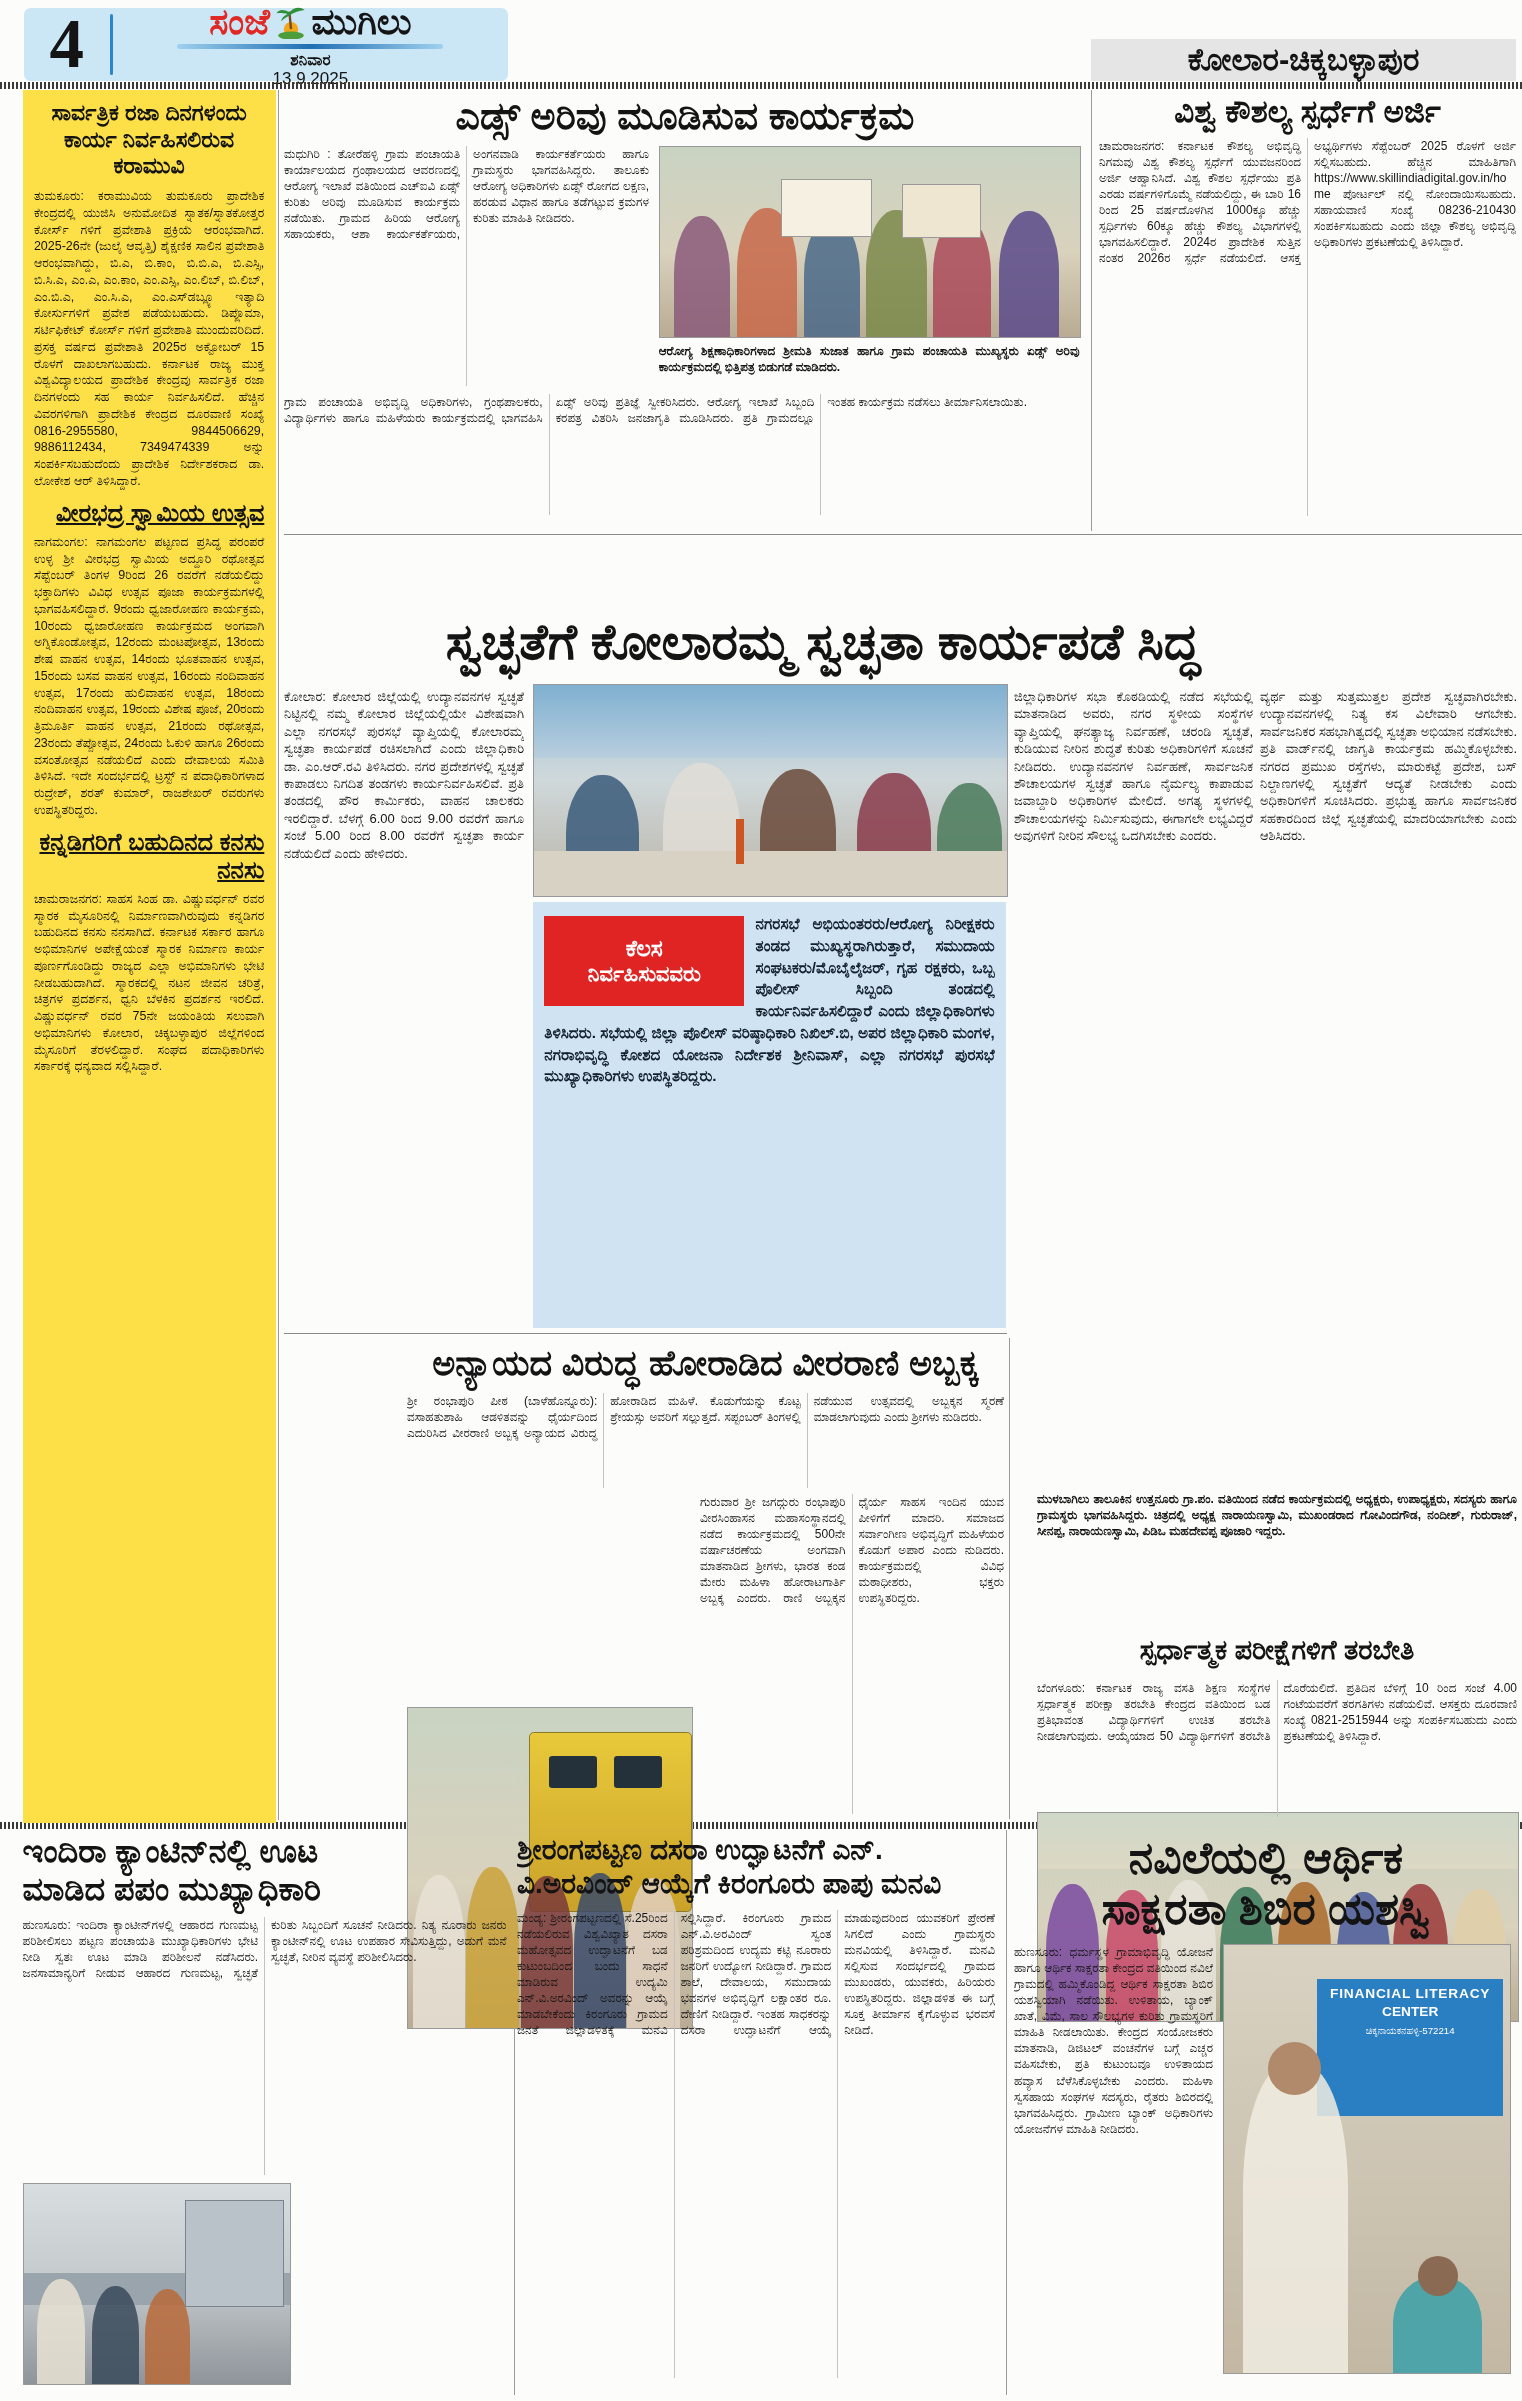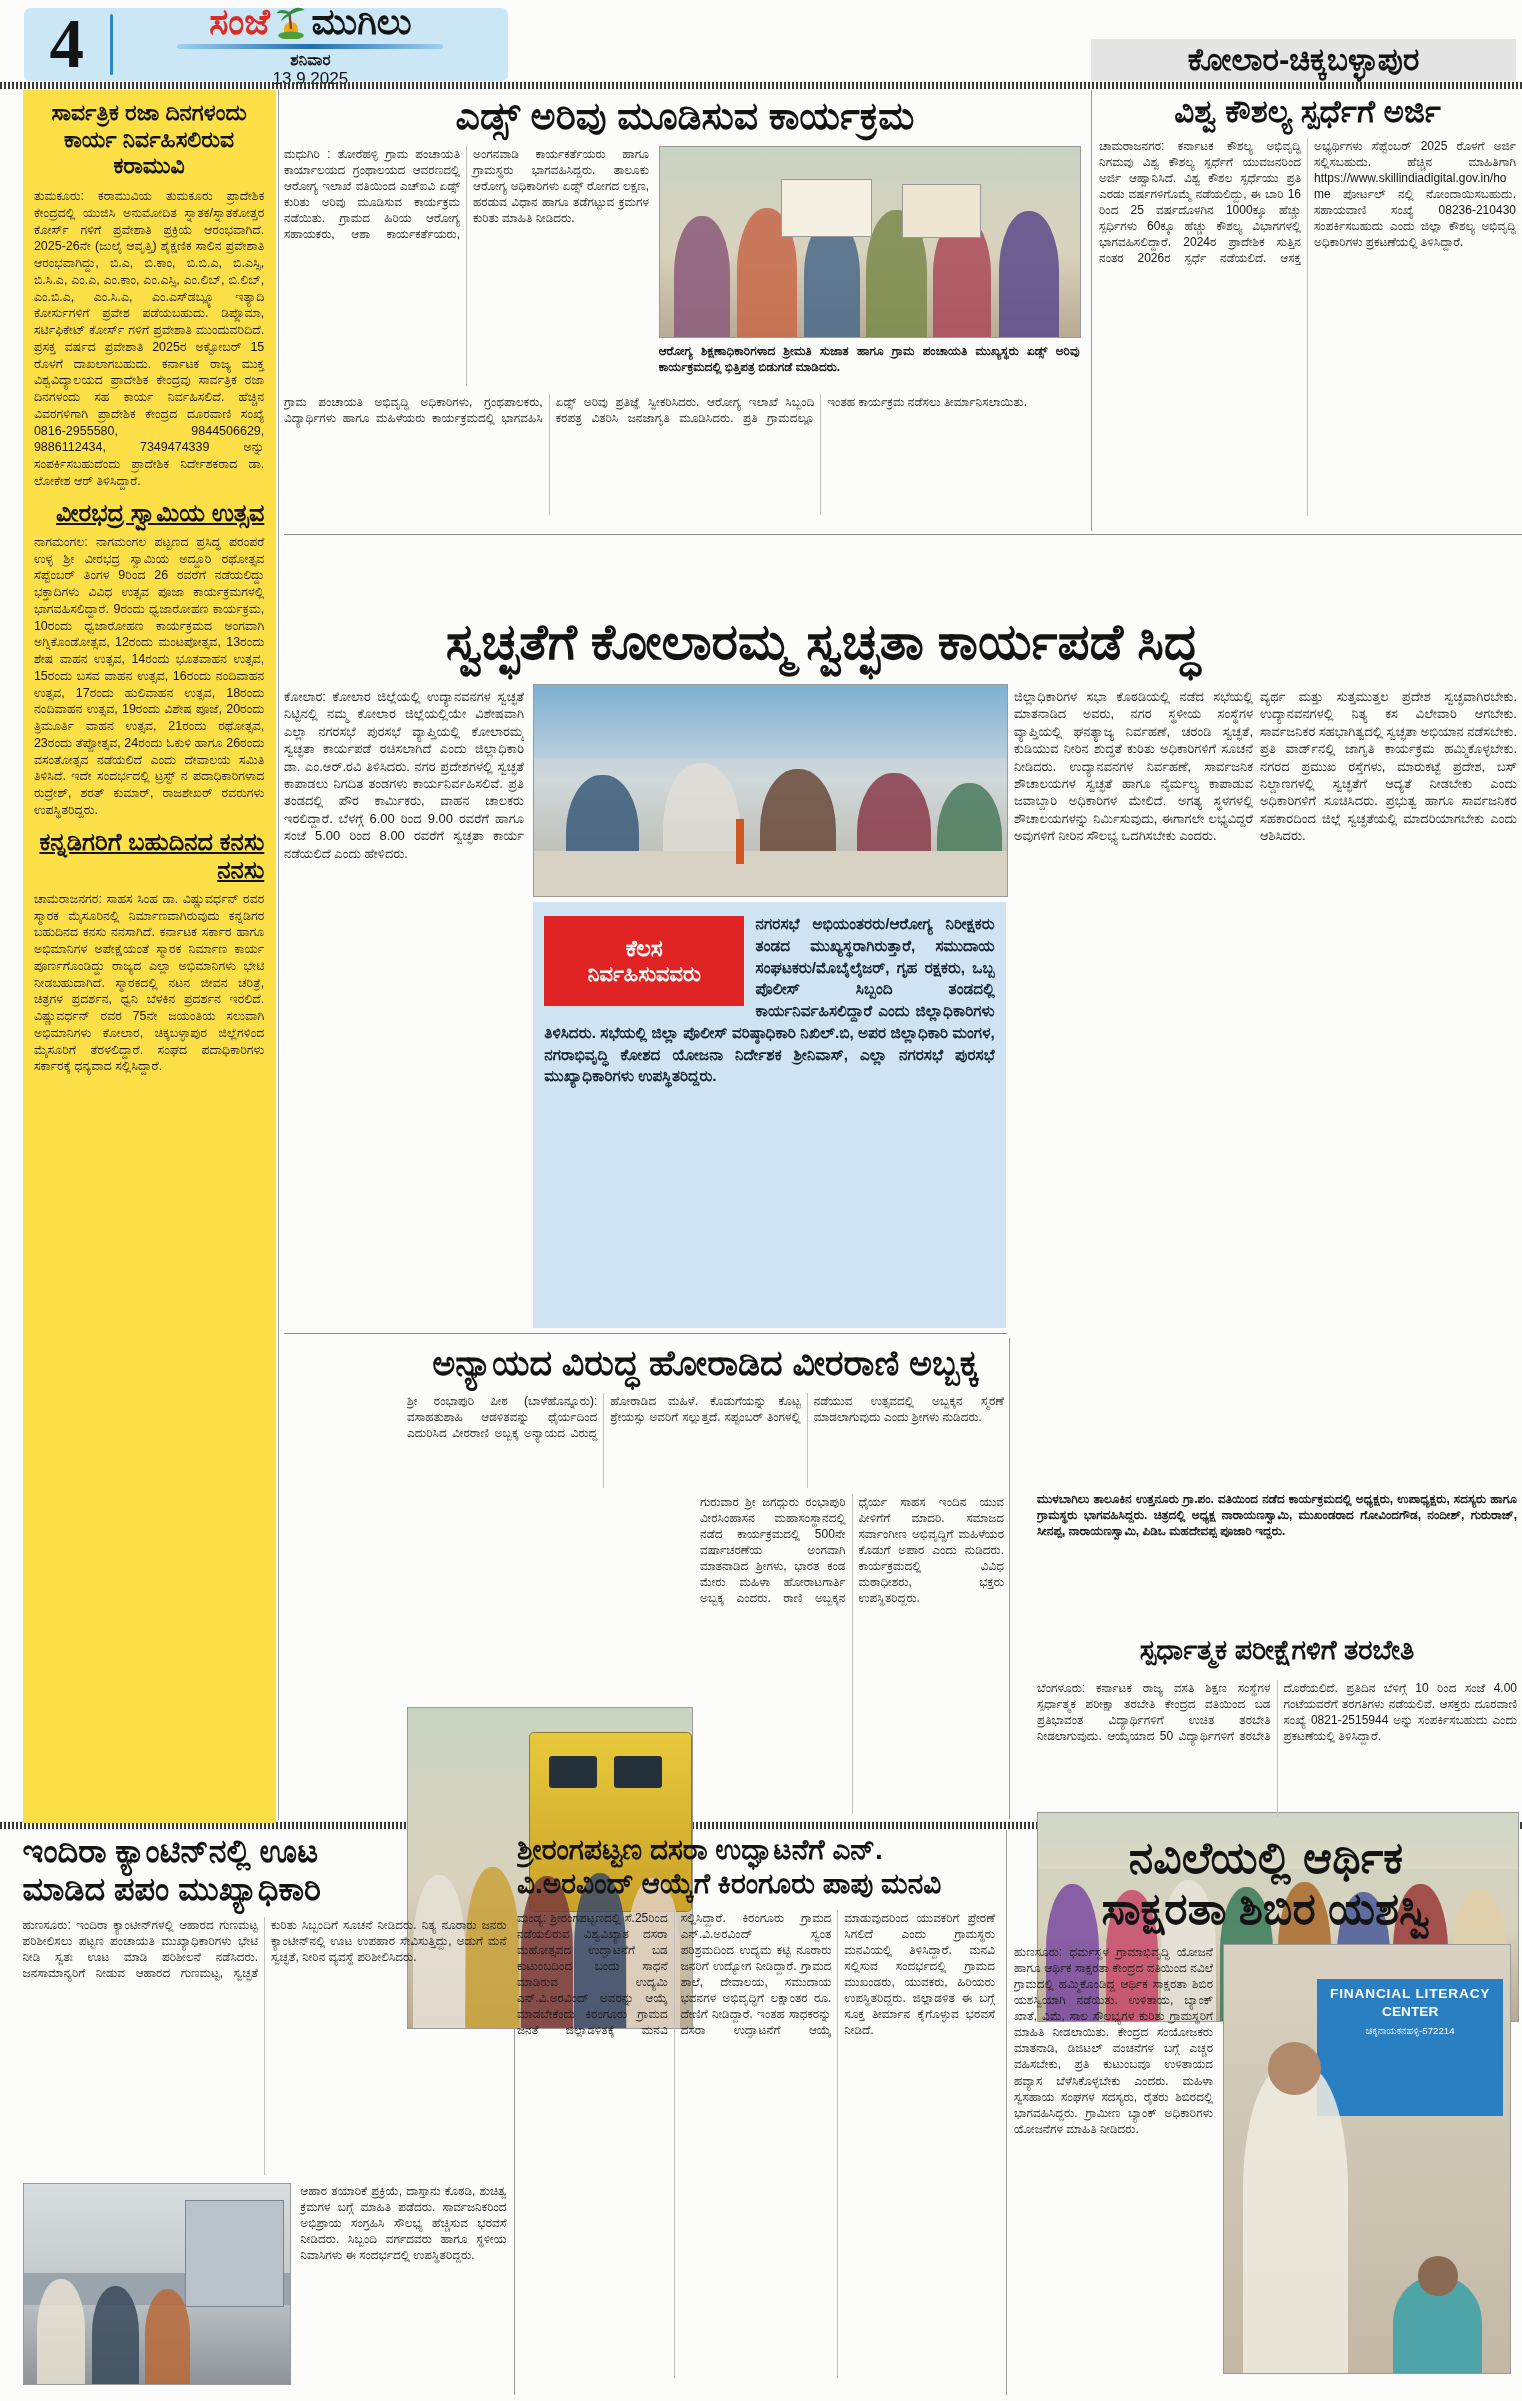--- a/index.html
+++ b/index.html
@@ -201,21 +201,20 @@
     </div>
     <div class="jt sm cols2 ovh" style="margin-top:8px;height:258px;">ಹುಣಸೂರು: ಇಂದಿರಾ ಕ್ಯಾಂಟೀನ್‌ಗಳಲ್ಲಿ ಆಹಾರದ ಗುಣಮಟ್ಟ ಪರಿಶೀಲಿಸಲು ಪಟ್ಟಣ ಪಂಚಾಯತಿ ಮುಖ್ಯಾಧಿಕಾರಿಗಳು ಭೇಟಿ ನೀಡಿ ಸ್ವತಃ ಊಟ ಮಾಡಿ ಪರಿಶೀಲನೆ ನಡೆಸಿದರು. ಜನಸಾಮಾನ್ಯರಿಗೆ ನೀಡುವ ಆಹಾರದ ಗುಣಮಟ್ಟ, ಸ್ವಚ್ಛತೆ ಕುರಿತು ಸಿಬ್ಬಂದಿಗೆ ಸೂಚನೆ ನೀಡಿದರು. ನಿತ್ಯ ನೂರಾರು ಜನರು ಕ್ಯಾಂಟೀನ್‌ನಲ್ಲಿ ಊಟ ಉಪಹಾರ ಸೇವಿಸುತ್ತಿದ್ದು, ಅಡುಗೆ ಮನೆ ಸ್ವಚ್ಛತೆ, ನೀರಿನ ವ್ಯವಸ್ಥೆ ಪರಿಶೀಲಿಸಿದರು.</div>
     <div style="display:flex;gap:9.7px;margin-top:8px;">
       <div class="photo canteen" style="width:266px;height:200px;">
         <div style="position:absolute;left:0;top:89px;width:266px;height:32px;background:#9aa4ac;"></div>
         <div style="position:absolute;left:161px;top:16px;width:97px;height:105px;background:#b8c2c8;border:0.8px solid #7a848a;"></div>
         <div class="pf" style="left:13px;width:48px;height:105px;background:#e8e2d2;"></div>
         <div class="pf" style="left:68px;width:47px;height:98px;background:#3a4a5a;"></div>
         <div class="pf" style="left:121px;width:45px;height:95px;background:#b86a3a;"></div>
       </div>
-      <div class="jt sm ovh" style="flex:1;height:200px;">ಆಹಾರ ತಯಾರಿಕೆ ಪ್ರಕ್ರಿಯೆ, ದಾಸ್ತಾನು ಕೊಠಡಿ, ಶುಚಿತ್ವ ಕ್ರಮಗಳ ಬಗ್ಗೆ ಮಾಹಿತಿ ಪಡೆದರು. ಸಾರ್ವಜನಿಕರಿಂದ ಅಭಿಪ್ರಾಯ ಸಂಗ್ರಹಿಸಿ ಸೌಲಭ್ಯ ಹೆಚ್ಚಿಸುವ ಭರವಸೆ ನೀಡಿದರು. ಸಿಬ್ಬಂದಿ ವರ್ಗದವರು ಹಾಗೂ ಸ್ಥಳೀಯ ನಿವಾಸಿಗಳು ಈ ಸಂದರ್ಭದಲ್ಲಿ ಉಪಸ್ಥಿತರಿದ್ದರು.</div>
     </div>
   </div>
 
   <div class="abs ovh" style="left:497px;top:1833px;width:478px;height:562px;margin-left:20px;">
     <div class="hl" style="font-size:28px;line-height:1.2;">
       <div>ಶ್ರೀರಂಗಪಟ್ಟಣ ದಸರಾ ಉದ್ಘಾಟನೆಗೆ ಎನ್.</div>
       <div>ವಿ.ಅರವಿಂದ್ ಆಯ್ಕೆಗೆ ಕಿರಂಗೂರು ಪಾಪು ಮನವಿ</div>
     </div>
     <div class="jt sm cols3 ovh" style="margin-top:9.7px;height:468px;">ಮಂಡ್ಯ: ಶ್ರೀರಂಗಪಟ್ಟಣದಲ್ಲಿ ಸೆ.25ರಿಂದ ನಡೆಯಲಿರುವ ವಿಶ್ವವಿಖ್ಯಾತ ದಸರಾ ಮಹೋತ್ಸವದ ಉದ್ಘಾಟನೆಗೆ ಬಡ ಕುಟುಂಬದಿಂದ ಬಂದು ಸಾಧನೆ ಮಾಡಿರುವ ಉದ್ಯಮಿ ಎನ್.ವಿ.ಅರವಿಂದ್ ಅವರನ್ನು ಆಯ್ಕೆ ಮಾಡಬೇಕೆಂದು ಕಿರಂಗೂರು ಗ್ರಾಮದ ಜನತೆ ಜಿಲ್ಲಾಡಳಿತಕ್ಕೆ ಮನವಿ ಸಲ್ಲಿಸಿದ್ದಾರೆ. ಕಿರಂಗೂರು ಗ್ರಾಮದ ಎನ್.ವಿ.ಅರವಿಂದ್ ಸ್ವಂತ ಪರಿಶ್ರಮದಿಂದ ಉದ್ಯಮ ಕಟ್ಟಿ ನೂರಾರು ಜನರಿಗೆ ಉದ್ಯೋಗ ನೀಡಿದ್ದಾರೆ. ಗ್ರಾಮದ ಶಾಲೆ, ದೇವಾಲಯ, ಸಮುದಾಯ ಭವನಗಳ ಅಭಿವೃದ್ಧಿಗೆ ಲಕ್ಷಾಂತರ ರೂ. ದೇಣಿಗೆ ನೀಡಿದ್ದಾರೆ. ಇಂತಹ ಸಾಧಕರನ್ನು ದಸರಾ ಉದ್ಘಾಟನೆಗೆ ಆಯ್ಕೆ ಮಾಡುವುದರಿಂದ ಯುವಕರಿಗೆ ಪ್ರೇರಣೆ ಸಿಗಲಿದೆ ಎಂದು ಗ್ರಾಮಸ್ಥರು ಮನವಿಯಲ್ಲಿ ತಿಳಿಸಿದ್ದಾರೆ. ಮನವಿ ಸಲ್ಲಿಸುವ ಸಂದರ್ಭದಲ್ಲಿ ಗ್ರಾಮದ ಮುಖಂಡರು, ಯುವಕರು, ಹಿರಿಯರು ಉಪಸ್ಥಿತರಿದ್ದರು. ಜಿಲ್ಲಾಡಳಿತ ಈ ಬಗ್ಗೆ ಸೂಕ್ತ ತೀರ್ಮಾನ ಕೈಗೊಳ್ಳುವ ಭರವಸೆ ನೀಡಿದೆ.</div>
   </div>

